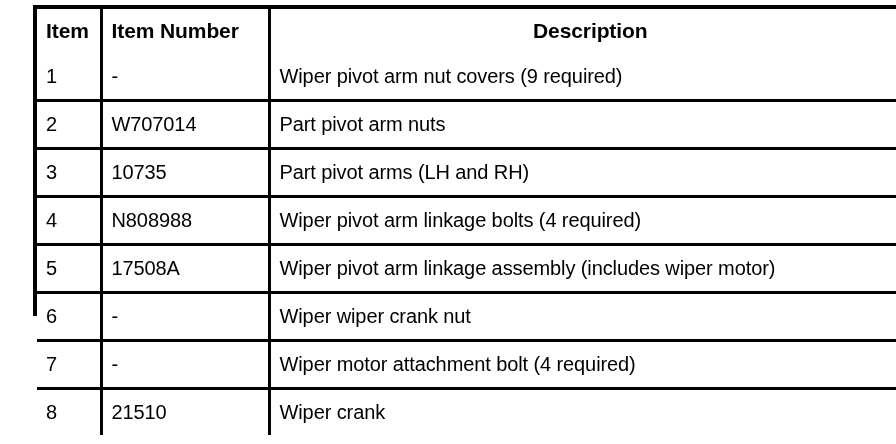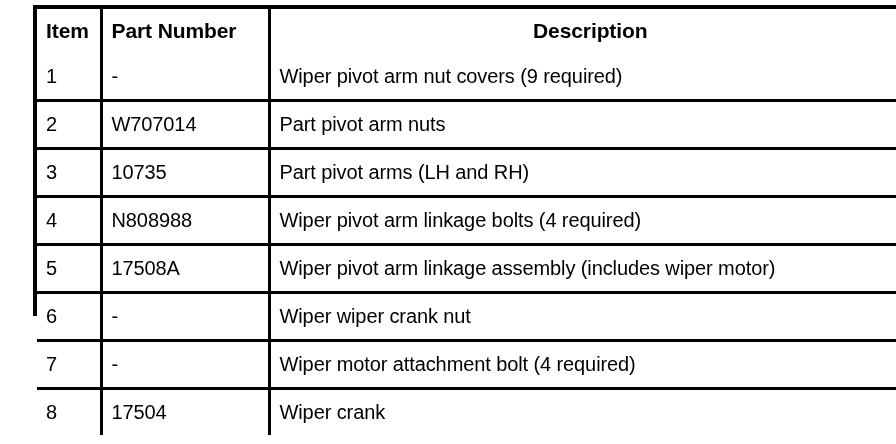--- a/index.html
+++ b/index.html
@@ -91,21 +91,21 @@
 <div id="parts-table-wrap">
   <table class="parts-table">
     <colgroup>
       <col class="col-item">
       <col class="col-part">
       <col class="col-desc">
     </colgroup>
     <thead>
       <tr>
         <th class="item-head">Item</th>
-        <th class="part-head">Part Number</th>
+        <th class="part-head">Item Number</th>
         <th class="desc-head">Description</th>
       </tr>
     </thead>
     <tbody id="parts-table-body">
         <tr>
           <td class="cell-item">1</td>
           <td class="cell-part">-</td>
           <td class="cell-desc">Wiper pivot arm nut covers (9 required)</td>
         </tr>
         <tr>
@@ -133,18 +133,18 @@
           <td class="cell-part">-</td>
           <td class="cell-desc">Wiper wiper crank nut</td>
         </tr>
         <tr>
           <td class="cell-item">7</td>
           <td class="cell-part">-</td>
           <td class="cell-desc">Wiper motor attachment bolt (4 required)</td>
         </tr>
         <tr>
           <td class="cell-item">8</td>
-          <td class="cell-part">17504</td>
+          <td class="cell-part">21510</td>
           <td class="cell-desc">Wiper crank</td>
         </tr>
       </tbody>
   </table>
 </div>
 
 </body></html>

